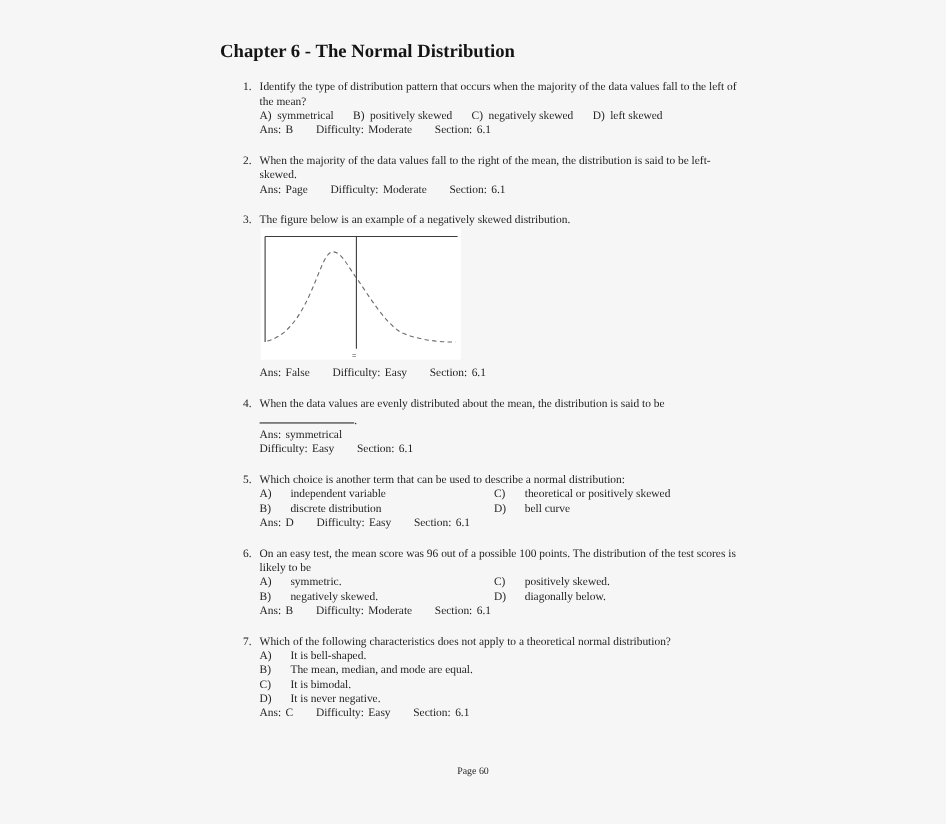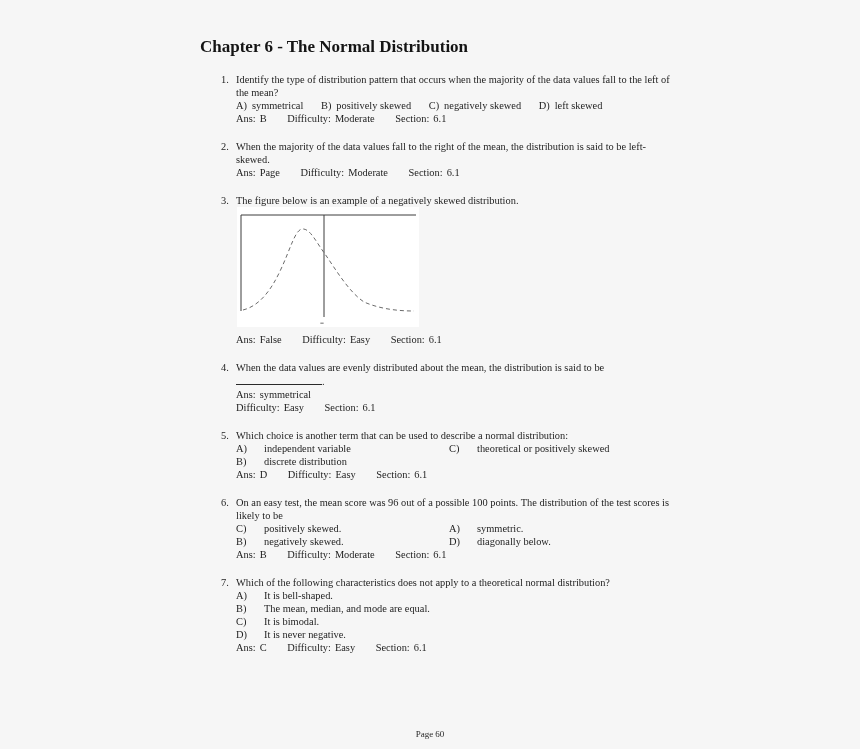--- a/index.html
+++ b/index.html
@@ -20,21 +20,21 @@
   .io{margin-right:15px;}
   .iol{margin-right:5px;}
   .optgrid{display:grid;grid-template-columns:213px auto;}
   .opt{display:block;}
   .ol{display:inline-block;width:28px;}
   .meta .fld{margin-right:18px;text-align:right;}
   .lab{margin-right:4px;}
   .blankline{}
   .blank{display:inline-block;width:86px;height:10px;border-bottom:1px solid #2a2a2a;}
   .figwrap{background:#ffffff;width:182px;height:120px;margin:0 0 6px 1px;}
-  .footer{position:absolute;left:0;top:696px;width:860px;text-align:center;font-size:9px;color:#2a2a2a;margin-top:33px;}
+  .footer{position:absolute;left:0;top:696px;width:860px;text-align:center;font-size:9px;color:#2a2a2a;}
 </style>
 </head>
 <body>
 
 <div class="doc">
   <h1 class="title">Chapter 6 - The Normal Distribution</h1>
 
   <div class="q">
     <span class="qnum">1.</span>
     <div class="qtext">Identify the type of distribution pattern that occurs when the majority of the data values fall to the left of the mean?</div>
@@ -93,34 +93,35 @@
     </div>
   </div>
 
   <div class="q">
     <span class="qnum">5.</span>
     <div class="qtext">Which choice is another term that can be used to describe a normal distribution:</div>
     <div class="optgrid">
       <span class="opt"><span class="ol">A)</span><span>independent variable</span></span>
       <span class="opt"><span class="ol">C)</span><span>theoretical or positively skewed</span></span>
       <span class="opt"><span class="ol">B)</span><span>discrete distribution</span></span>
+      <span class="opt"><span class="ol">D)</span><span>bell curve</span></span>
     </div>
     <div class="meta">
       <span class="fld"><span class="lab">Ans:</span><span>D</span></span>
       <span class="fld"><span class="lab">Difficulty:</span><span>Easy</span></span>
       <span class="fld"><span class="lab">Section:</span><span>6.1</span></span>
     </div>
   </div>
 
   <div class="q">
     <span class="qnum">6.</span>
     <div class="qtext">On an easy test, the mean score was 96 out of a possible 100 points.  The distribution of the test scores is likely to be</div>
     <div class="optgrid">
+      <span class="opt"><span class="ol">A)</span><span>symmetric.</span></span>
       <span class="opt"><span class="ol">C)</span><span>positively skewed.</span></span>
-      <span class="opt"><span class="ol">A)</span><span>symmetric.</span></span>
       <span class="opt"><span class="ol">B)</span><span>negatively skewed.</span></span>
       <span class="opt"><span class="ol">D)</span><span>diagonally below.</span></span>
     </div>
     <div class="meta">
       <span class="fld"><span class="lab">Ans:</span><span>B</span></span>
       <span class="fld"><span class="lab">Difficulty:</span><span>Moderate</span></span>
       <span class="fld"><span class="lab">Section:</span><span>6.1</span></span>
     </div>
   </div>
 

